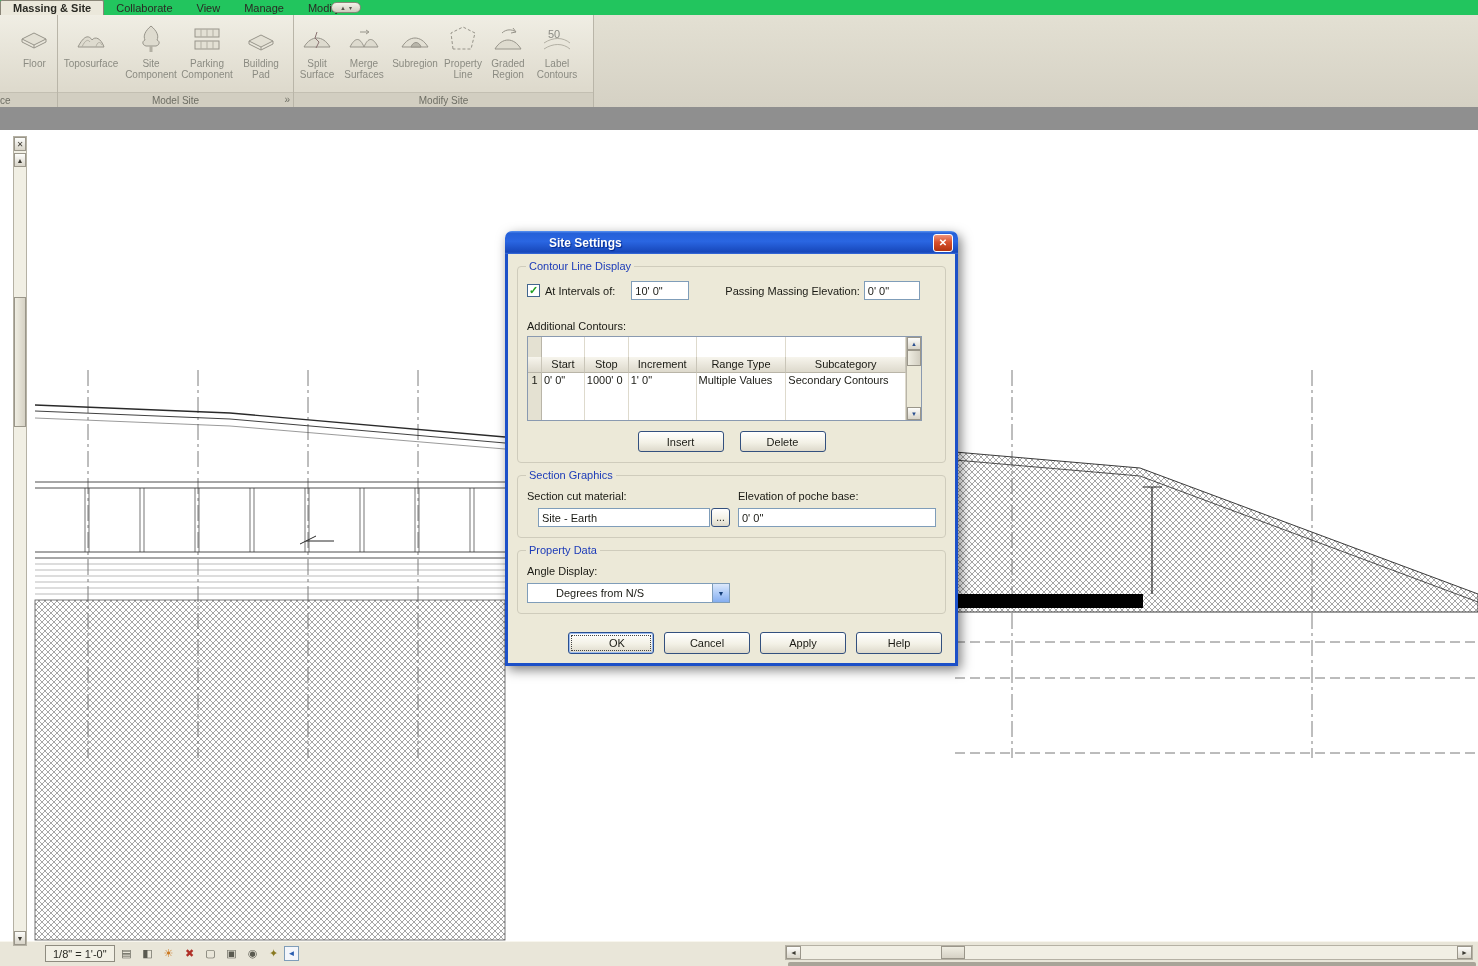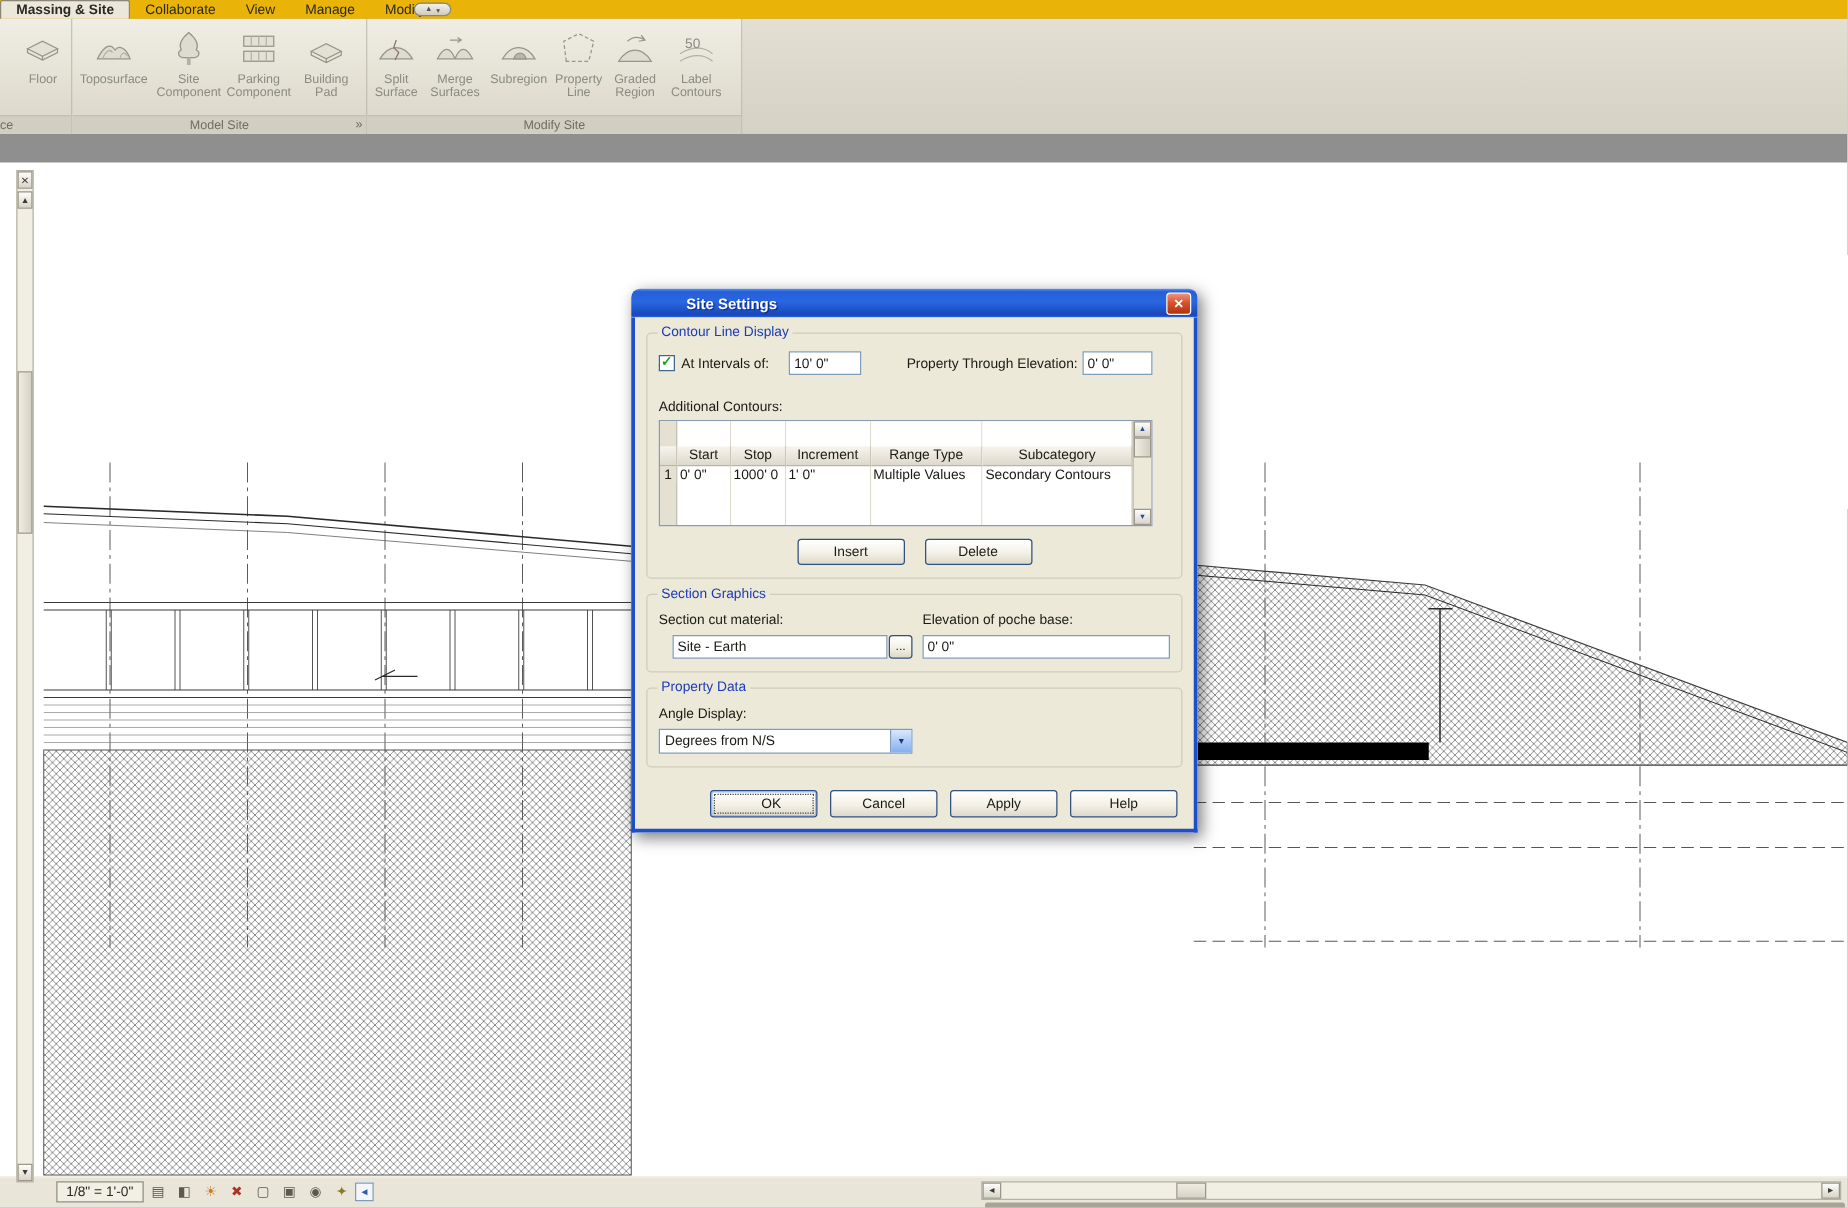--- a/index.html
+++ b/index.html
@@ -1,21 +1,21 @@
 <!DOCTYPE html>
 <html><head>
 <meta charset="utf-8">
 <style>
   * { box-sizing: border-box; margin: 0; padding: 0; }
   html,body { width:1478px; height:966px; overflow:hidden; }
   body { background:#8f8f8f; font-family:"Liberation Sans", sans-serif; position:relative; }
 
   
   .ribbon-wrap { position:absolute; left:0; top:0; width:1478px; height:107px; }
-  .tabbar { height:15px; background:#eab308; display:flex; align-items:flex-end; position:relative; }
+  .tabbar { height:15px; background:#22c55e; display:flex; align-items:flex-end; position:relative; }
   .tab { font-size:11px; color:#2a2a24; padding:1px 12px 1px; cursor:default; }
   .tab.active { background:#ebe8db; border:1px solid #8a8678; border-bottom:none; border-radius:2px 2px 0 0; font-weight:bold; }
   .ribbon-toggle { position:absolute; left:331px; top:2px; width:30px; height:11px; background:linear-gradient(#f4f2e8,#cfccbf); border:1px solid #8a8678; border-radius:6px; font-size:6px; color:#55534a; display:flex; align-items:center; justify-content:center; gap:3px; }
   .ribbon-body { height:92px; display:flex; background:linear-gradient(#f3f1e8,#dcd8cb); }
   .panel { display:flex; flex-direction:column; border-right:1px solid #b9b5a8; background:linear-gradient(#f0eee4,#dedacd 80%); }
   .panel-buttons { flex:1; display:flex; align-items:stretch; padding:1px 1px 0; }
   .panel-label { height:15px; background:#d2cec1; border-top:1px solid #c3bfb2; font-size:10px; color:#6e6e64; display:flex; align-items:center; justify-content:center; position:relative; }
   .panel-cut .panel-label { justify-content:flex-start; }
   .expander { position:absolute; right:3px; top:1px; font-size:10px; color:#6e6e64; cursor:default; }
   .rbtn { width:56px; display:flex; flex-direction:column; align-items:center; padding-top:7px; cursor:default; }
@@ -82,21 +82,21 @@
   .btnrow-center { display:flex; justify-content:center; gap:16px; margin-top:10px; }
   .xpbtn { min-width:86px; height:21px; background:linear-gradient(#ffffff,#f3f1e6 55%,#ddd9cb); border:1px solid #33507e; border-radius:3px; font-family:"Liberation Sans",sans-serif; font-size:11px; color:#1a1a14; cursor:default; }
   .xpbtn.focused { border-color:#2a4f8f; box-shadow: inset 0 0 0 1px #9ebdf0; outline:1px dotted #444; outline-offset:-4px;padding-left:12px; }
 
   .twocol { display:flex; }
   .colL { width:203px; margin-right:8px; }
   .colR { flex:1; }
   .fieldlbl { margin-bottom:6px; }
   .materialrow { display:flex;margin-left:11px; }
   .browse { width:19px; height:19px; margin-left:1px; padding:0; min-width:0; font-size:10px; }
-  .combo { height:20px; border:1px solid #7f9db9; background:#fff; display:flex; align-items:center; }
+  .combo { height:20px; border:1px solid #7f9db9; background:#fff; display:flex; align-items:center;padding-left:24px; }
   .combo .val { flex:1; padding:0 4px; font-size:11px; white-space:nowrap; overflow:hidden; }
   .combo .darr { width:17px; height:18px; flex:none; background:linear-gradient(#dce8fb,#aecbf7 50%,#85aef0); border-left:1px solid #7f9db9; color:#123d77; font-size:7px; display:flex; align-items:center; justify-content:center; }
 
   .btnrow-bottom { display:flex; justify-content:flex-end; gap:10px; margin-top:18px; margin-right:4px; }
   .btnrow-bottom .xpbtn { height:22px; }
 </style>
 </head>
 <body>
 
 <div class="ribbon-wrap">
@@ -299,21 +299,21 @@
     <div class="closebtn">✕</div>
   </div>
   <div class="dlgbody">
 
     <div class="group" style="padding-bottom:10px">
       <span class="group-label">Contour Line Display</span>
       <div class="row">
         <span class="cb">✓</span>
         <span class="lbl" style="margin-left:5px">At Intervals of:</span>
         <input class="xpinput" style="width: 58px; margin-left: 16px;" readonly="" value="10' 0&quot;">
-        <span class="lbl" style="margin-left:36px">Property Through Elevation:</span>
+        <span class="lbl" style="margin-left:36px">Passing Massing Elevation:</span>
         <input class="xpinput" style="width: 56px; margin-left: 4px;" readonly="" value="0' 0&quot;">
       </div>
       <div class="lbl" style="margin-top:20px">Additional Contours:</div>
 
       <div class="ctable">
         <div class="tcol num">
           <div class="th"></div>
           <div class="tc rownum">1</div>
         </div>
         <div class="tcol" style="width:43px">

